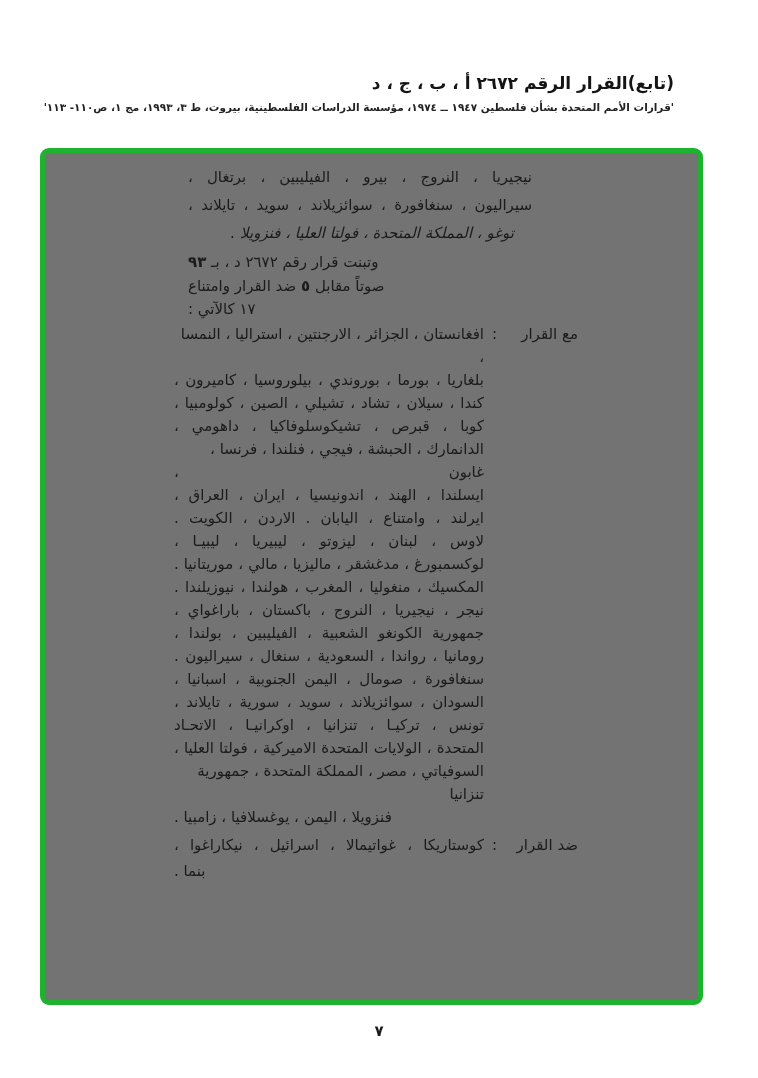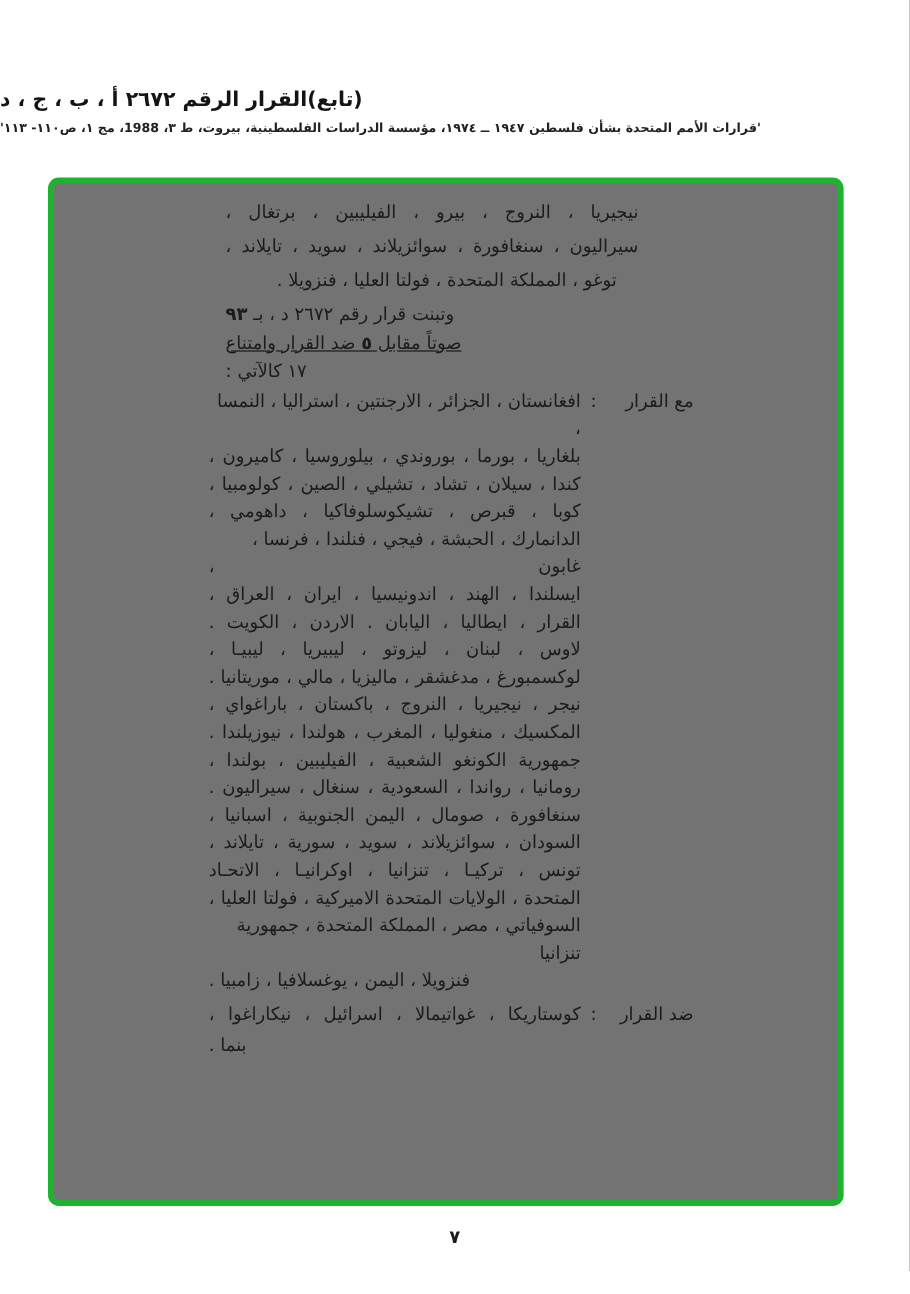--- a/index.html
+++ b/index.html
@@ -1,59 +1,59 @@
 <!DOCTYPE html>
 <html lang="ar"><head>
 <meta charset="utf-8">
 <style>
   html,body{margin:0;padding:0;}
   body{
     width:758px;height:1078px;position:relative;background:#ffffff;
     font-family:"DejaVu Sans",sans-serif;color:#1b1b1b;overflow:hidden;
   }
   
-  .header{position:absolute;top:72px;left:0;width:674px;text-align:left;direction:rtl;}
+  .header{position:absolute;top:72px;left:0;width:674px;text-align:right;direction:rtl;}
   .title{font-size:17px;font-weight:bold;line-height:22px;color:#141414;}
   .citation{margin-top:7px;font-size:10.5px;font-weight:bold;color:#222;letter-spacing:0;}
   
   .frame{
     position:absolute;left:40px;top:148px;width:653px;height:847px;
     border:5px solid #1db32e;border-radius:9px;background:#737373;
   }
   .inner{position:absolute;inset:0;direction:rtl;font-size:15px;}
   .para{text-align:right;}
   .line{display:block;}
   .line .b{font-weight:bold;}
   
   [data-name="continuation-paragraph"]{margin:10px 166px 0 0;width:344px;line-height:28px;}
   [data-name="continuation-paragraph"] .line{text-align-last:justify;}
-  [data-name="continuation-paragraph"] .line:last-child{text-align-last:auto;margin-right:18px;}
+  [data-name="continuation-paragraph"] .line:last-child{text-align-last:auto;margin-right:18px;font-style:italic;}
   
   [data-name="vote-summary-paragraph"]{margin:4px 166px 0 0;width:344px;line-height:23.5px;}
   [data-name="vote-summary-paragraph"] .line{text-align:left;}
-  [data-name="vote-summary-paragraph"] .line:nth-child(2){text-decoration:underline;}
+  [data-name="vote-summary-paragraph"] .line:nth-child(2){}
   [data-name="vote-summary-paragraph"] .line:nth-child(3){margin-right:144px;}
   
   .entry{display:flex;margin:1px 120px 0 0;line-height:23px;align-items:flex-start;}
   .entry-label{width:86px;flex-shrink:0;display:flex;justify-content:space-between;}
   .entry-lines{width:310px;margin-right:8px;}
   .entry-lines .line{text-align-last:justify;}
   .entry-lines .line:last-child{text-align-last:auto;text-align:left;}
   [data-name="against-vote-entry"]{margin-top:5px;}
   [data-name="against-vote-entry"] .entry-lines .line:last-child{margin-right:80px;line-height:29px;}
   
   .footer{position:absolute;top:1021px;left:0;width:758px;text-align:center;}
   .pagenum{font-size:15px;font-weight:bold;}
 </style>
 </head>
 <body>
 
 <div class="header" data-name="page-header">
   <div class="title" data-name="page-title">(تابع)القرار الرقم ٢٦٧٢ أ ، ب ، ج ، د</div>
-  <div class="citation" data-name="source-citation">'قرارات الأمم المتحدة بشأن فلسطين ١٩٤٧ ــ ١٩٧٤، مؤسسة الدراسات الفلسطينية، بيروت، ط ٣، 1988، مج ١، ص١١٠- ١١٣'</div>
+  <div class="citation" data-name="source-citation">'قرارات الأمم المتحدة بشأن فلسطين ١٩٤٧ ــ ١٩٧٤، مؤسسة الدراسات الفلسطينية، بيروت، ط ٣، ١٩٩٣، مج ١، ص١١٠- ١١٣'</div>
 </div>
 
 <div class="frame" data-name="content-frame" style="border-color: rgb(29, 179, 46);">
   <div class="inner" data-name="document-body">
 
     <div class="para" data-name="continuation-paragraph">
         <div class="line" data-name="text-line"><span>نيجيريا ، النروج ، بيرو ، الفيليبين ، برتغال ،</span></div>
         <div class="line" data-name="text-line"><span>سيراليون ، سنغافورة ، سوائزيلاند ، سويد ، تايلاند ،</span></div>
         <div class="line" data-name="text-line"><span>توغو ، المملكة المتحدة ، فولتا العليا ، فنزويلا .</span></div>
       </div>
@@ -69,25 +69,25 @@
         <span data-name="entry-label-text">مع القرار</span>
         <span data-name="entry-label-colon">:</span>
       </div>
       <div class="entry-lines" data-name="with-vote-countries">
           <div class="line" data-name="text-line"><span>افغانستان ، الجزائر ، الارجنتين ، استراليا ، النمسا ،</span></div>
           <div class="line" data-name="text-line"><span>بلغاريا ، بورما ، بوروندي ، بيلوروسيا ، كاميرون ،</span></div>
           <div class="line" data-name="text-line"><span>كندا ، سيلان ، تشاد ، تشيلي ، الصين ، كولومبيا ،</span></div>
           <div class="line" data-name="text-line"><span>كوبا ، قبرص ، تشيكوسلوفاكيا ، داهومي ،</span></div>
           <div class="line" data-name="text-line"><span>الدانمارك ، الحبشة ، فيجي ، فنلندا ، فرنسا ، غابون ،</span></div>
           <div class="line" data-name="text-line"><span>ايسلندا ، الهند ، اندونيسيا ، ايران ، العراق ،</span></div>
-          <div class="line" data-name="text-line"><span>القرار ، ايطاليا ، اليابان . الاردن ، الكويت .</span></div>
+          <div class="line" data-name="text-line"><span>ايرلند ، وامتناع ، اليابان . الاردن ، الكويت .</span></div>
           <div class="line" data-name="text-line"><span>لاوس ، لبنان ، ليزوتو ، ليبيريا ، ليبيـا ،</span></div>
           <div class="line" data-name="text-line"><span>لوكسمبورغ ، مدغشقر ، ماليزيا ، مالي ، موريتانيا .</span></div>
+          <div class="line" data-name="text-line"><span>المكسيك ، منغوليا ، المغرب ، هولندا ، نيوزيلندا .</span></div>
           <div class="line" data-name="text-line"><span>نيجر ، نيجيريا ، النروج ، باكستان ، باراغواي ،</span></div>
-          <div class="line" data-name="text-line"><span>المكسيك ، منغوليا ، المغرب ، هولندا ، نيوزيلندا .</span></div>
           <div class="line" data-name="text-line"><span>جمهورية الكونغو الشعبية ، الفيليبين ، بولندا ،</span></div>
           <div class="line" data-name="text-line"><span>رومانيا ، رواندا ، السعودية ، سنغال ، سيراليون .</span></div>
           <div class="line" data-name="text-line"><span>سنغافورة ، صومال ، اليمن الجنوبية ، اسبانيا ،</span></div>
           <div class="line" data-name="text-line"><span>السودان ، سوائزيلاند ، سويد ، سورية ، تايلاند ،</span></div>
           <div class="line" data-name="text-line"><span>تونس ، تركيـا ، تنزانيا ، اوكرانيـا ، الاتحـاد</span></div>
           <div class="line" data-name="text-line"><span>المتحدة ، الولايات المتحدة الاميركية ، فولتا العليا ،</span></div>
           <div class="line" data-name="text-line"><span>السوفياتي ، مصر ، المملكة المتحدة ، جمهورية تنزانيا</span></div>
           <div class="line" data-name="text-line"><span>فنزويلا ، اليمن ، يوغسلافيا ، زامبيا .</span></div>
         </div>
     </div>

